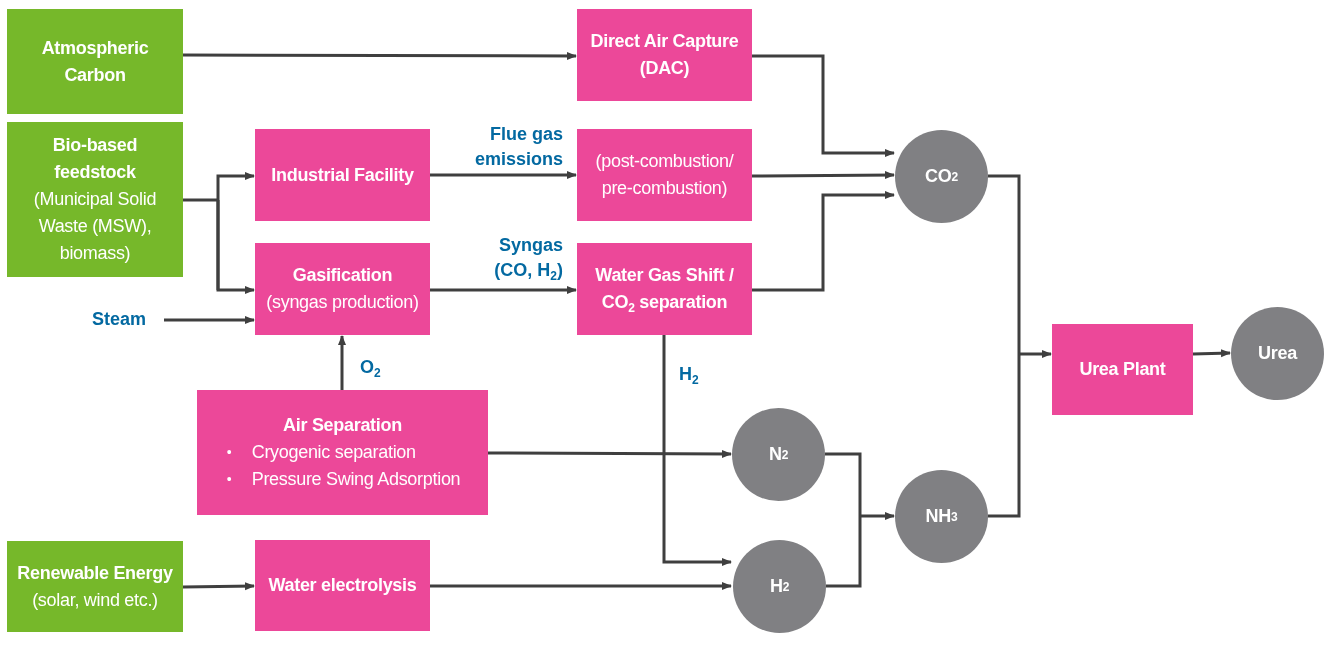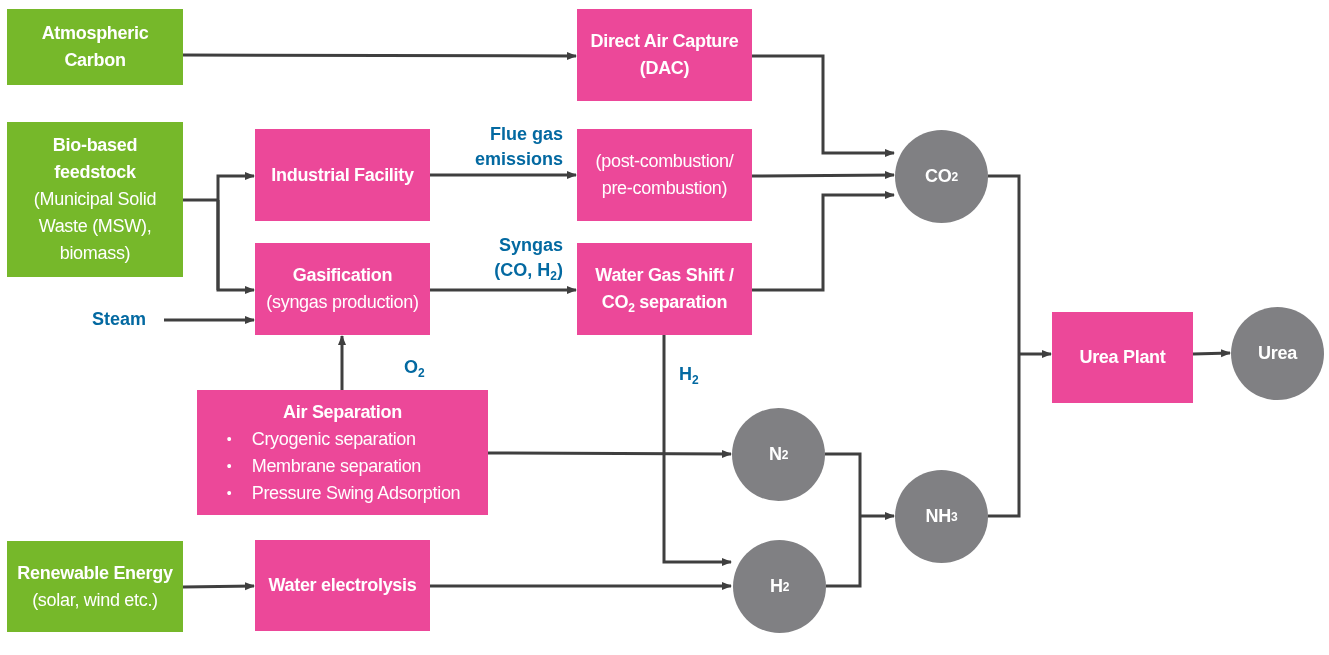--- a/index.html
+++ b/index.html
@@ -48,21 +48,21 @@
     <path d="M183,587 L254,586" marker-end="url(#arr)"></path>
     <path d="M430,586 L731,586" marker-end="url(#arr)"></path>
     <path d="M825,454 L860,454 L860,586 L826,586"></path>
     <path d="M860,516 L894,516" marker-end="url(#arr)"></path>
     <path d="M988,176 L1019,176 L1019,516 L988,516"></path>
     <path d="M1019,354 L1051,354" marker-end="url(#arr)"></path>
     <path d="M1193,354 L1230,353" marker-end="url(#arr)"></path>
   </g>
 </svg>
 
-<div class="box green" style="left:7px;top:9px;width:176px;height:76px;">
+<div class="box green" style="left:7px;top:9px;width:176px;height:105px;">
   <div>Atmospheric</div>
   <div>Carbon</div>
 </div>
 
 <div class="box green" style="left:7px;top:122px;width:176px;height:155px;line-height:27px;">
   <div>Bio-based</div>
   <div>feedstock</div>
   <div class="sub">(Municipal Solid</div>
   <div class="sub">Waste (MSW),</div>
   <div class="sub">biomass)</div>
@@ -94,30 +94,29 @@
 
 <div class="box blue" style="left:577px;top:243px;width:175px;height:92px;">
   <div>Water Gas Shift /</div>
   <div><span>CO</span><sub>2</sub><span style="white-space:pre;"> separation</span></div>
 </div>
 
 <div class="box blue" style="left:197px;top:390px;width:291px;height:125px;">
   <div>Air Separation</div>
   <ul class="bullets">
     <li>Cryogenic separation</li>
-    <li>Membrane separation</li>
     <li>Pressure Swing Adsorption</li>
   </ul>
 </div>
 
 <div class="box blue" style="left:255px;top:540px;width:175px;height:91px;">
   <div>Water electrolysis</div>
 </div>
 
-<div class="box blue" style="left:1052px;top:312px;width:141px;height:91px;">
+<div class="box blue" style="left:1052px;top:324px;width:141px;height:91px;">
   <div>Urea Plant</div>
 </div>
 
 <div class="circle" style="left:895px;top:130px;">
   <span>CO</span>
     <sub>2</sub>
 </div>
 <div class="circle" style="left:732px;top:408px;">
   <span>N</span>
     <sub>2</sub>
@@ -139,19 +138,19 @@
   <div>emissions</div>
 </div>
 
 <div class="lbl" style="left:445px;top:233px;width:118px;">
   <div>Syngas</div>
   <div><span>(CO, H</span><sub>2</sub><span>)</span></div>
 </div>
 
 <div class="lbl" style="left:92px;top:307px;">Steam</div>
 
-<div class="lbl" style="left:360px;top:355px;margin-left:44px;">
+<div class="lbl" style="left:360px;top:355px;">
   <span>O</span><sub>2</sub>
 </div>
 
 <div class="lbl" style="left:679px;top:362px;">
   <span>H</span><sub>2</sub>
 </div>
 
 </body></html>

